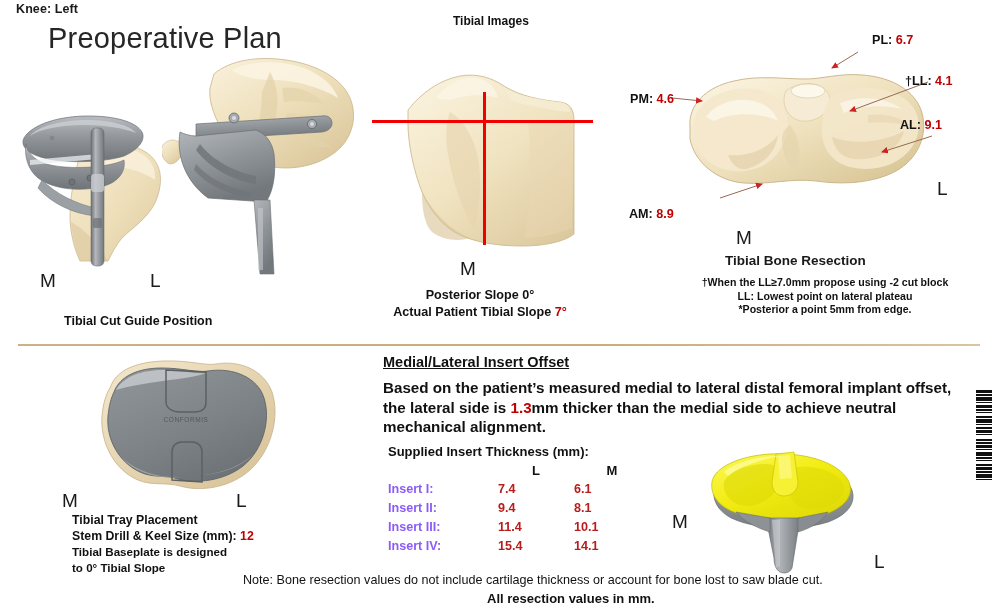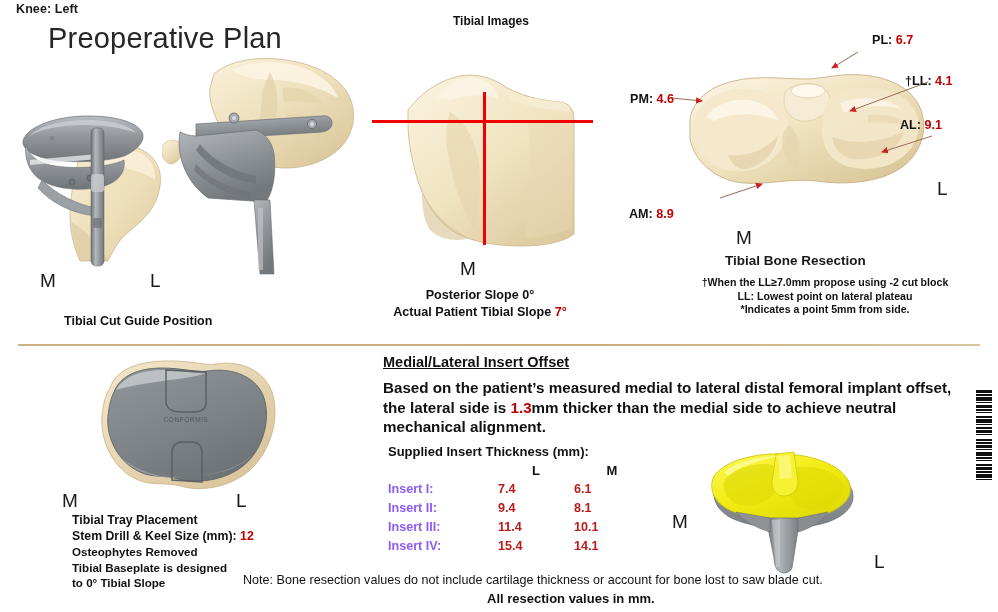--- a/index.html
+++ b/index.html
@@ -293,21 +293,21 @@
 <div class="abs callout" style="left:629px; top:195px;margin-top:12px;">
   <span>AM: </span><span class="v">8.9</span>
 </div>
 
 <div class="abs ml-mark" style="left:937px; top:178px;">L</div>
 <div class="abs ml-mark" style="left:736px; top:227px;">M</div>
 <div class="abs" id="resection-title">Tibial Bone Resection</div>
 <div class="abs" id="resection-notes">
   <div>†When the LL≥7.0mm propose using -2 cut block</div>
   <div>LL: Lowest point on lateral plateau</div>
-  <div>*Indicates a point 5mm from side.</div>
+  <div>*Posterior a point 5mm from edge.</div>
 </div>
 
 <div class="abs ml-mark" style="left:460px; top:258px;">M</div>
 <div class="abs" id="slope-block">
   <div>Posterior Slope 0°</div>
   <div>
     <span>Actual Patient Tibial Slope </span><span class="red">7°</span>
   </div>
 </div>
 
@@ -352,21 +352,20 @@
 </div>
 
 <div class="abs ml-mark" style="left:62px; top:490px;">M</div>
 <div class="abs ml-mark" style="left:236px; top:490px;">L</div>
 
 <div class="abs" id="tray-block">
   <div>Tibial Tray Placement</div>
   <div>
     <span>Stem Drill &amp; Keel Size (mm): </span><span class="red">12</span>
   </div>
-  <div style="font-size:11.6px;">Osteophytes Removed</div>
   <div style="font-size:11.6px;">Tibial Baseplate is designed</div>
   <div style="font-size:11.6px;">to 0° Tibial Slope</div>
 </div>
 
 <div class="abs" id="insert-offset-head">Medial/Lateral Insert Offset</div>
 <div class="abs" id="offset-paragraph">
   <span>Based on the patient’s measured medial to lateral distal femoral implant offset, the lateral side is </span><span class="red">1.3</span><span>mm thicker than the medial side to achieve neutral mechanical alignment.</span>
 </div>
 
 <div class="abs" id="supplied-head">Supplied Insert Thickness (mm):</div>

